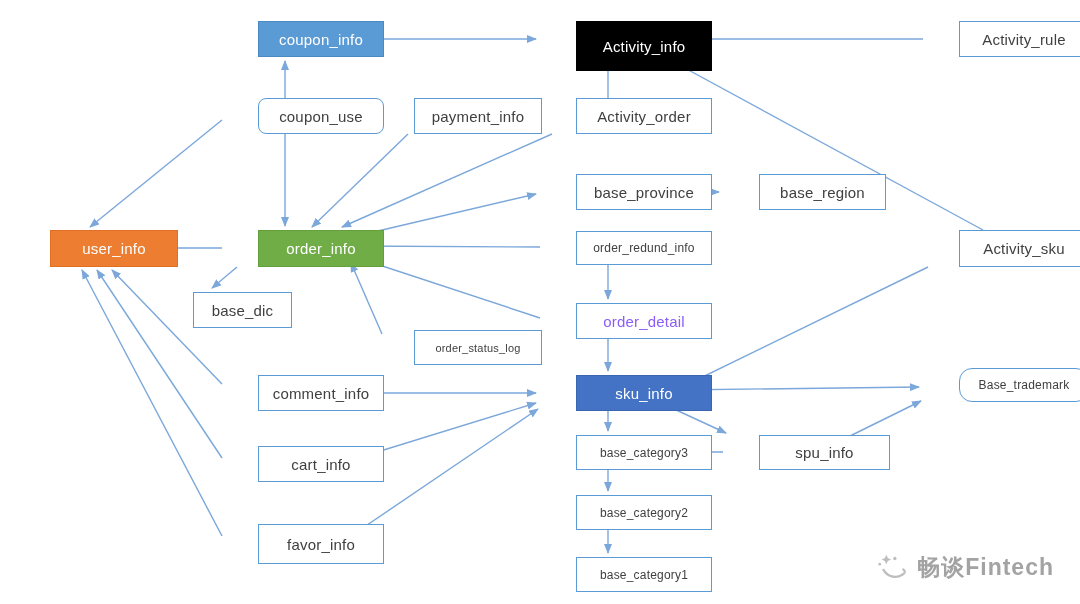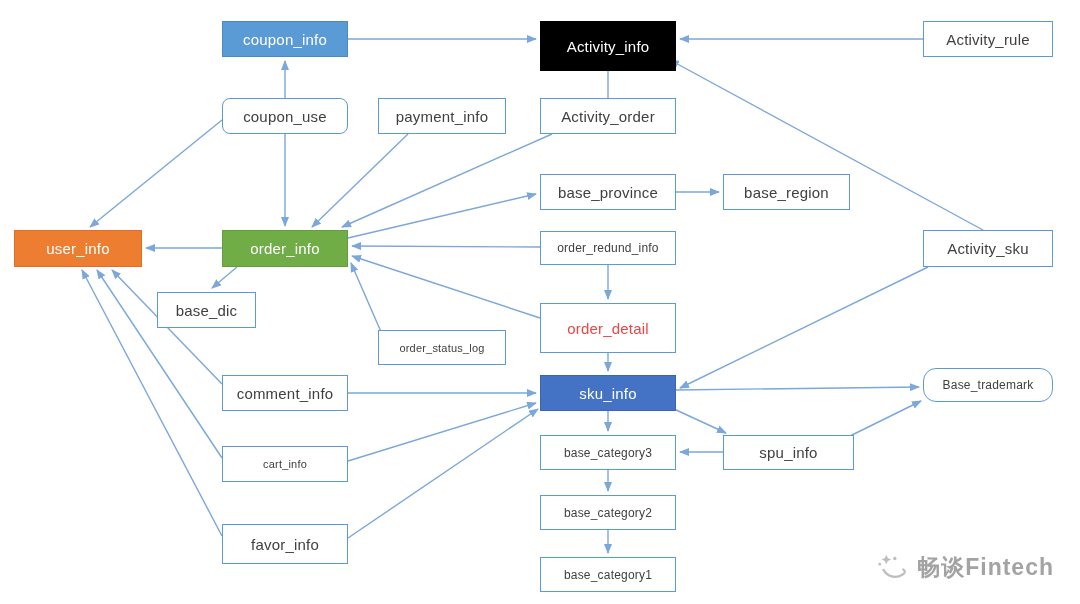--- a/index.html
+++ b/index.html
@@ -5,21 +5,21 @@
   html,body { margin:0; padding:0; background:#ffffff; }
   #stage {
     position:relative; width:1080px; height:604px; background:#ffffff;
     overflow:hidden; font-family:"Liberation Sans", sans-serif;
   }
   #edges { position:absolute; left:0; top:0; width:1080px; height:604px; }
   .node {
     position:absolute; box-sizing:border-box;
     display:flex; align-items:center; justify-content:center;
     border:1.6px solid #5b9bd5; background:#ffffff; color:#404040;
-    white-space:nowrap; letter-spacing:0.2px;
+    white-space:nowrap; letter-spacing:0.2px;margin-left:36px;
   }
   .watermark {
     position:absolute; right:26px; bottom:20px;
     display:flex; align-items:center; gap:8px;
     color:#a3a3a3; font-size:23px; font-weight:bold; letter-spacing:1px;
     user-select:none;
   }
   .wm-icon { display:inline-flex; opacity:0.85; }
 </style>
 </head>
@@ -87,24 +87,24 @@
     <div class="node" style="left: 222px; top: 98px; width: 126px; height: 36px; background: rgb(255, 255, 255); border-color: rgb(91, 155, 213); color: rgb(64, 64, 64); font-size: 15px; border-radius: 8px;">coupon_use</div>
     <div class="node" style="left: 378px; top: 98px; width: 128px; height: 36px; background: rgb(255, 255, 255); border-color: rgb(91, 155, 213); color: rgb(64, 64, 64); font-size: 15px;">payment_info</div>
     <div class="node" style="left: 540px; top: 98px; width: 136px; height: 36px; background: rgb(255, 255, 255); border-color: rgb(91, 155, 213); color: rgb(64, 64, 64); font-size: 15px;">Activity_order</div>
     <div class="node" style="left: 540px; top: 174px; width: 136px; height: 36px; background: rgb(255, 255, 255); border-color: rgb(91, 155, 213); color: rgb(64, 64, 64); font-size: 15px;">base_province</div>
     <div class="node" style="left: 723px; top: 174px; width: 127px; height: 36px; background: rgb(255, 255, 255); border-color: rgb(91, 155, 213); color: rgb(64, 64, 64); font-size: 15px;">base_region</div>
     <div class="node" style="left: 14px; top: 230px; width: 128px; height: 37px; background: rgb(237, 125, 49); border-color: rgb(224, 111, 36); color: rgb(255, 255, 255); font-size: 15px;">user_info</div>
     <div class="node" style="left: 222px; top: 230px; width: 126px; height: 37px; background: rgb(112, 173, 71); border-color: rgb(99, 160, 60); color: rgb(255, 255, 255); font-size: 15px;">order_info</div>
     <div class="node" style="left: 540px; top: 231px; width: 136px; height: 34px; background: rgb(255, 255, 255); border-color: rgb(91, 155, 213); color: rgb(64, 64, 64); font-size: 12px;">order_redund_info</div>
     <div class="node" style="left: 923px; top: 230px; width: 130px; height: 37px; background: rgb(255, 255, 255); border-color: rgb(91, 155, 213); color: rgb(64, 64, 64); font-size: 15px;">Activity_sku</div>
     <div class="node" style="left: 157px; top: 292px; width: 99px; height: 36px; background: rgb(255, 255, 255); border-color: rgb(91, 155, 213); color: rgb(64, 64, 64); font-size: 15px;">base_dic</div>
-    <div class="node" style="left: 540px; top: 303px; width: 136px; height: 50px; background: rgb(255, 255, 255); border-color: rgb(91, 155, 213); color: #ef4444; font-size: 15px;">order_detail</div>
+    <div class="node" style="left: 540px; top: 303px; width: 136px; height: 36px; background: rgb(255, 255, 255); border-color: rgb(91, 155, 213); color: #8b5cf6; font-size: 15px;">order_detail</div>
     <div class="node" style="left: 378px; top: 330px; width: 128px; height: 35px; background: rgb(255, 255, 255); border-color: rgb(91, 155, 213); color: rgb(64, 64, 64); font-size: 11px;">order_status_log</div>
     <div class="node" style="left: 222px; top: 375px; width: 126px; height: 36px; background: rgb(255, 255, 255); border-color: rgb(91, 155, 213); color: rgb(64, 64, 64); font-size: 15px;">comment_info</div>
     <div class="node" style="left: 540px; top: 375px; width: 136px; height: 36px; background: rgb(68, 114, 196); border-color: rgb(58, 101, 176); color: rgb(255, 255, 255); font-size: 15px;">sku_info</div>
     <div class="node" style="left: 923px; top: 368px; width: 130px; height: 34px; background: rgb(255, 255, 255); border-color: rgb(91, 155, 213); color: rgb(64, 64, 64); font-size: 12px; border-radius: 13px;">Base_trademark</div>
     <div class="node" style="left: 540px; top: 435px; width: 136px; height: 35px; background: rgb(255, 255, 255); border-color: rgb(91, 155, 213); color: rgb(64, 64, 64); font-size: 12px;">base_category3</div>
     <div class="node" style="left: 723px; top: 435px; width: 131px; height: 35px; background: rgb(255, 255, 255); border-color: rgb(91, 155, 213); color: rgb(64, 64, 64); font-size: 15px;">spu_info</div>
-    <div class="node" style="left: 222px; top: 446px; width: 126px; height: 36px; background: rgb(255, 255, 255); border-color: rgb(91, 155, 213); color: rgb(64, 64, 64); font-size: 11px;">cart_info</div>
+    <div class="node" style="left: 222px; top: 446px; width: 126px; height: 36px; background: rgb(255, 255, 255); border-color: rgb(91, 155, 213); color: rgb(64, 64, 64); font-size: 15px;">cart_info</div>
     <div class="node" style="left: 540px; top: 495px; width: 136px; height: 35px; background: rgb(255, 255, 255); border-color: rgb(91, 155, 213); color: rgb(64, 64, 64); font-size: 12px;">base_category2</div>
     <div class="node" style="left: 222px; top: 524px; width: 126px; height: 40px; background: rgb(255, 255, 255); border-color: rgb(91, 155, 213); color: rgb(64, 64, 64); font-size: 15px;">favor_info</div>
     <div class="node" style="left: 540px; top: 557px; width: 136px; height: 35px; background: rgb(255, 255, 255); border-color: rgb(91, 155, 213); color: rgb(64, 64, 64); font-size: 12px;">base_category1</div>
   </div>
 
 </body></html>

